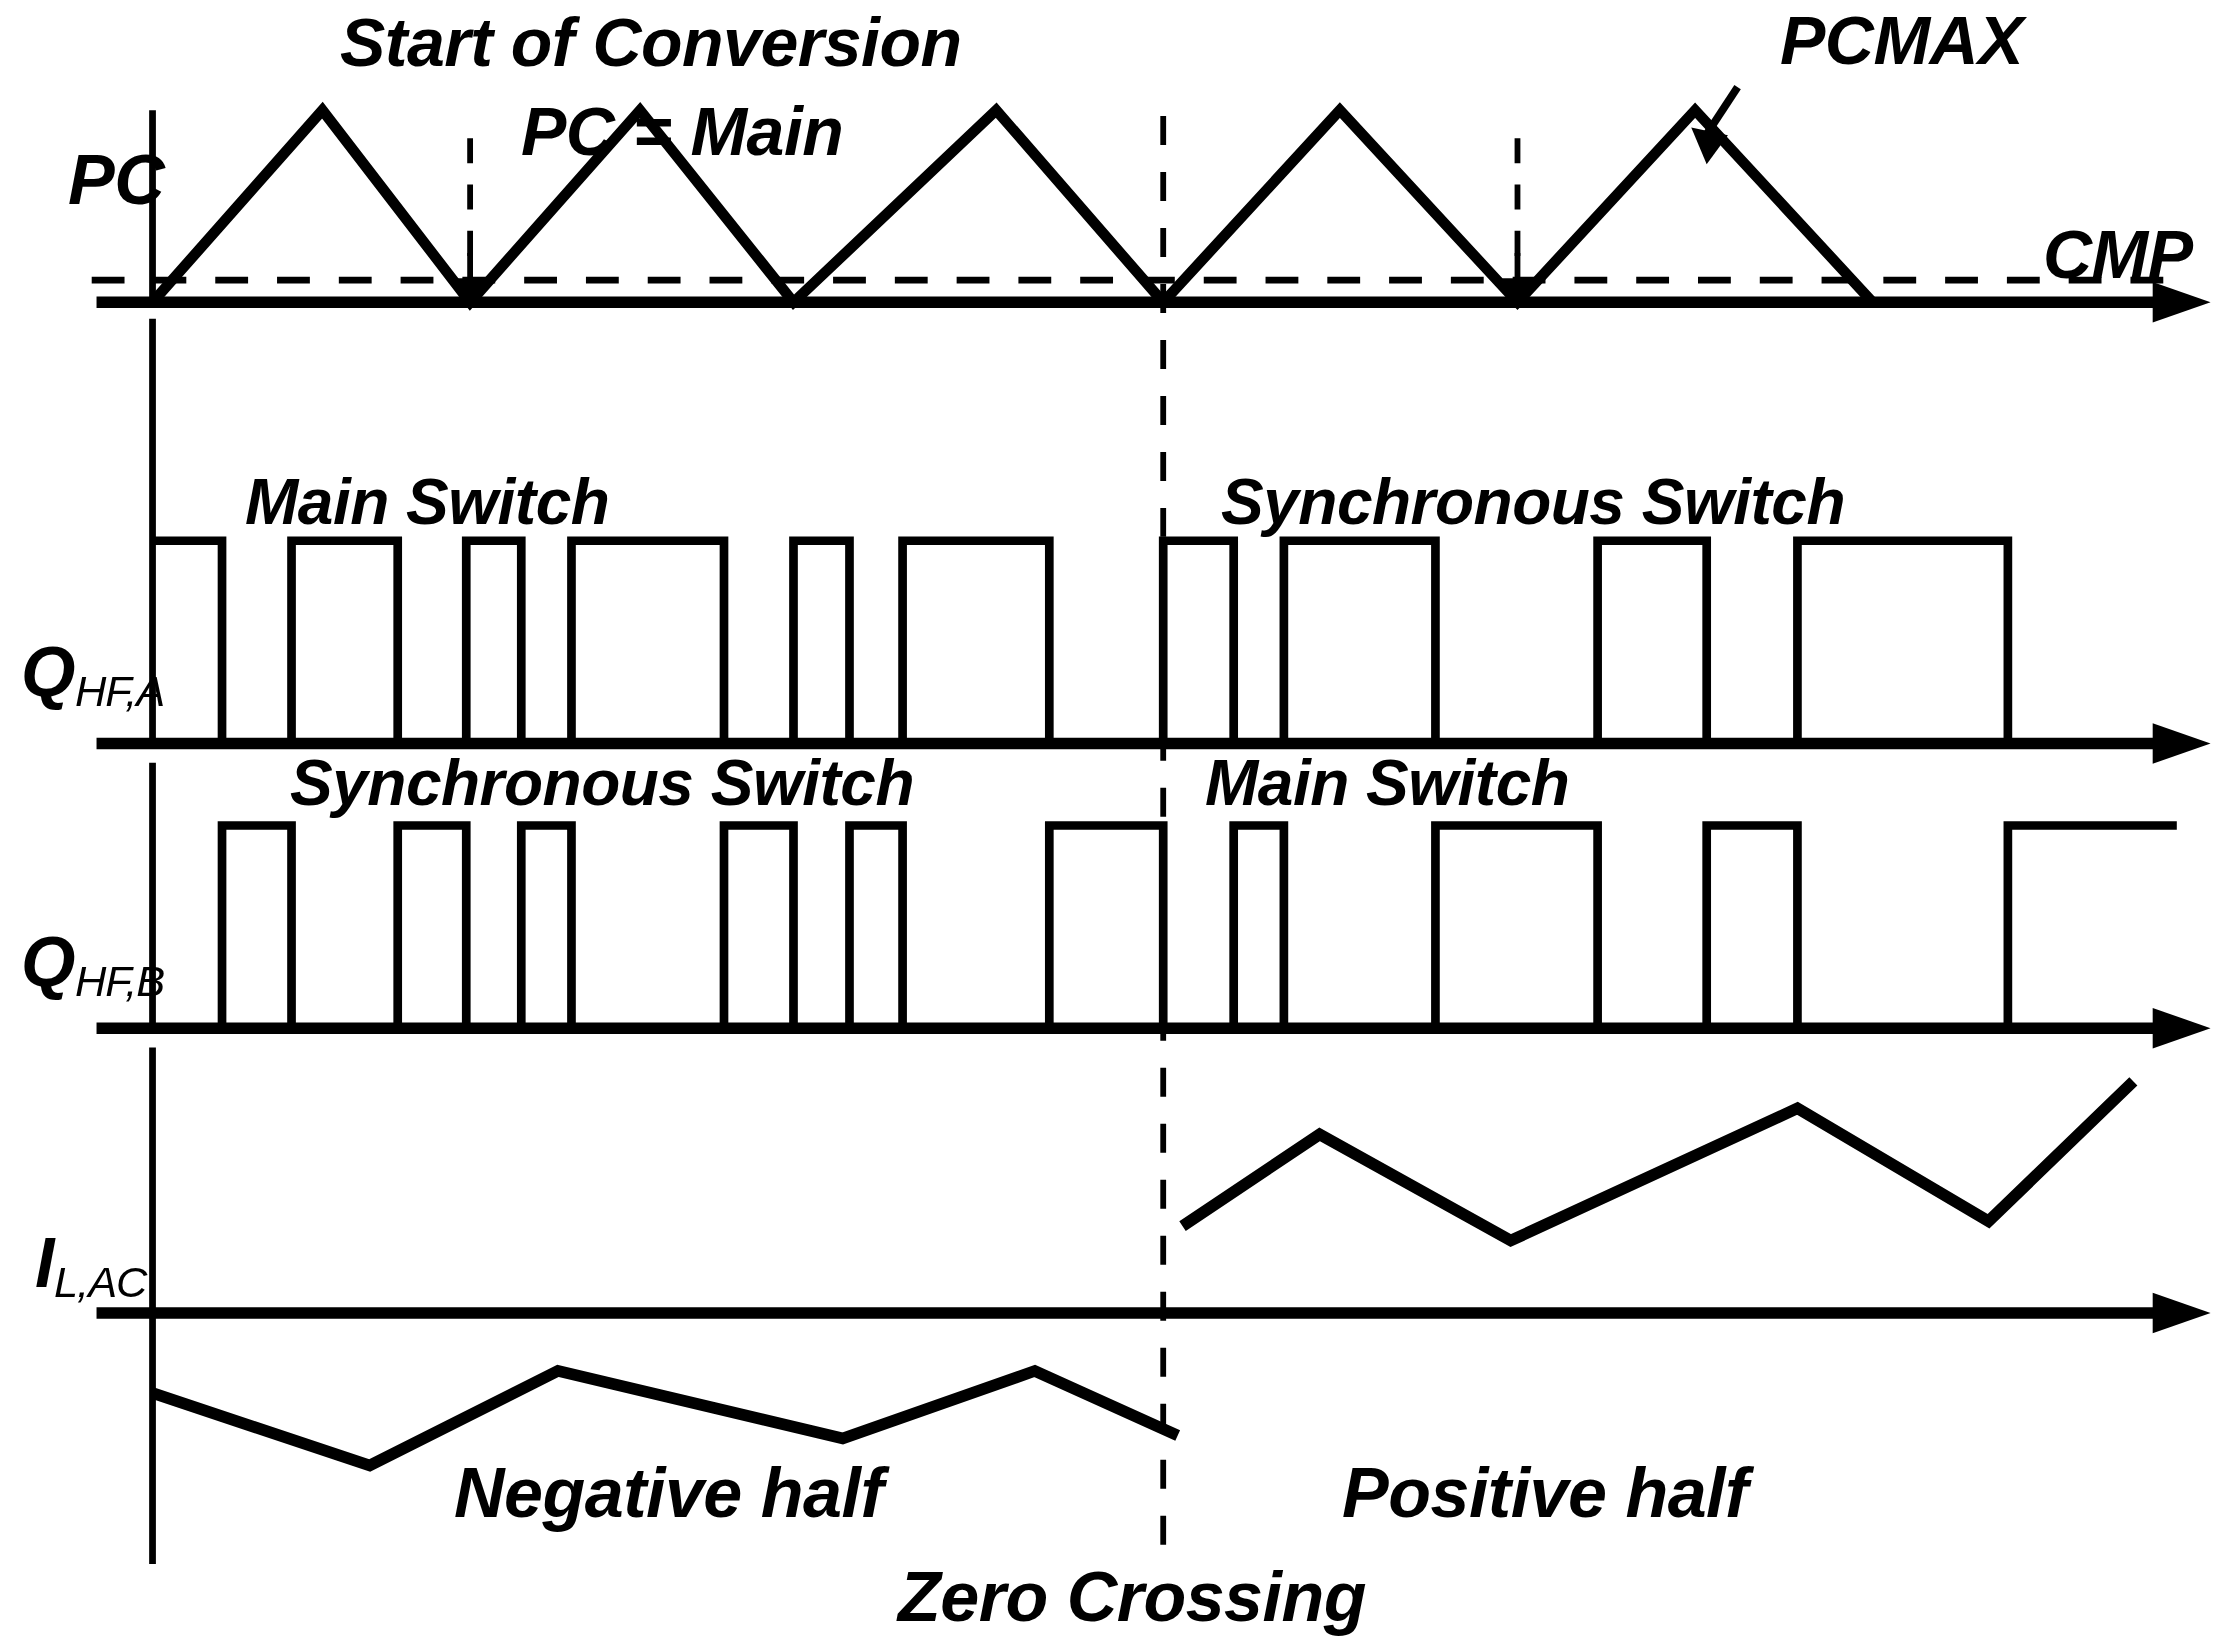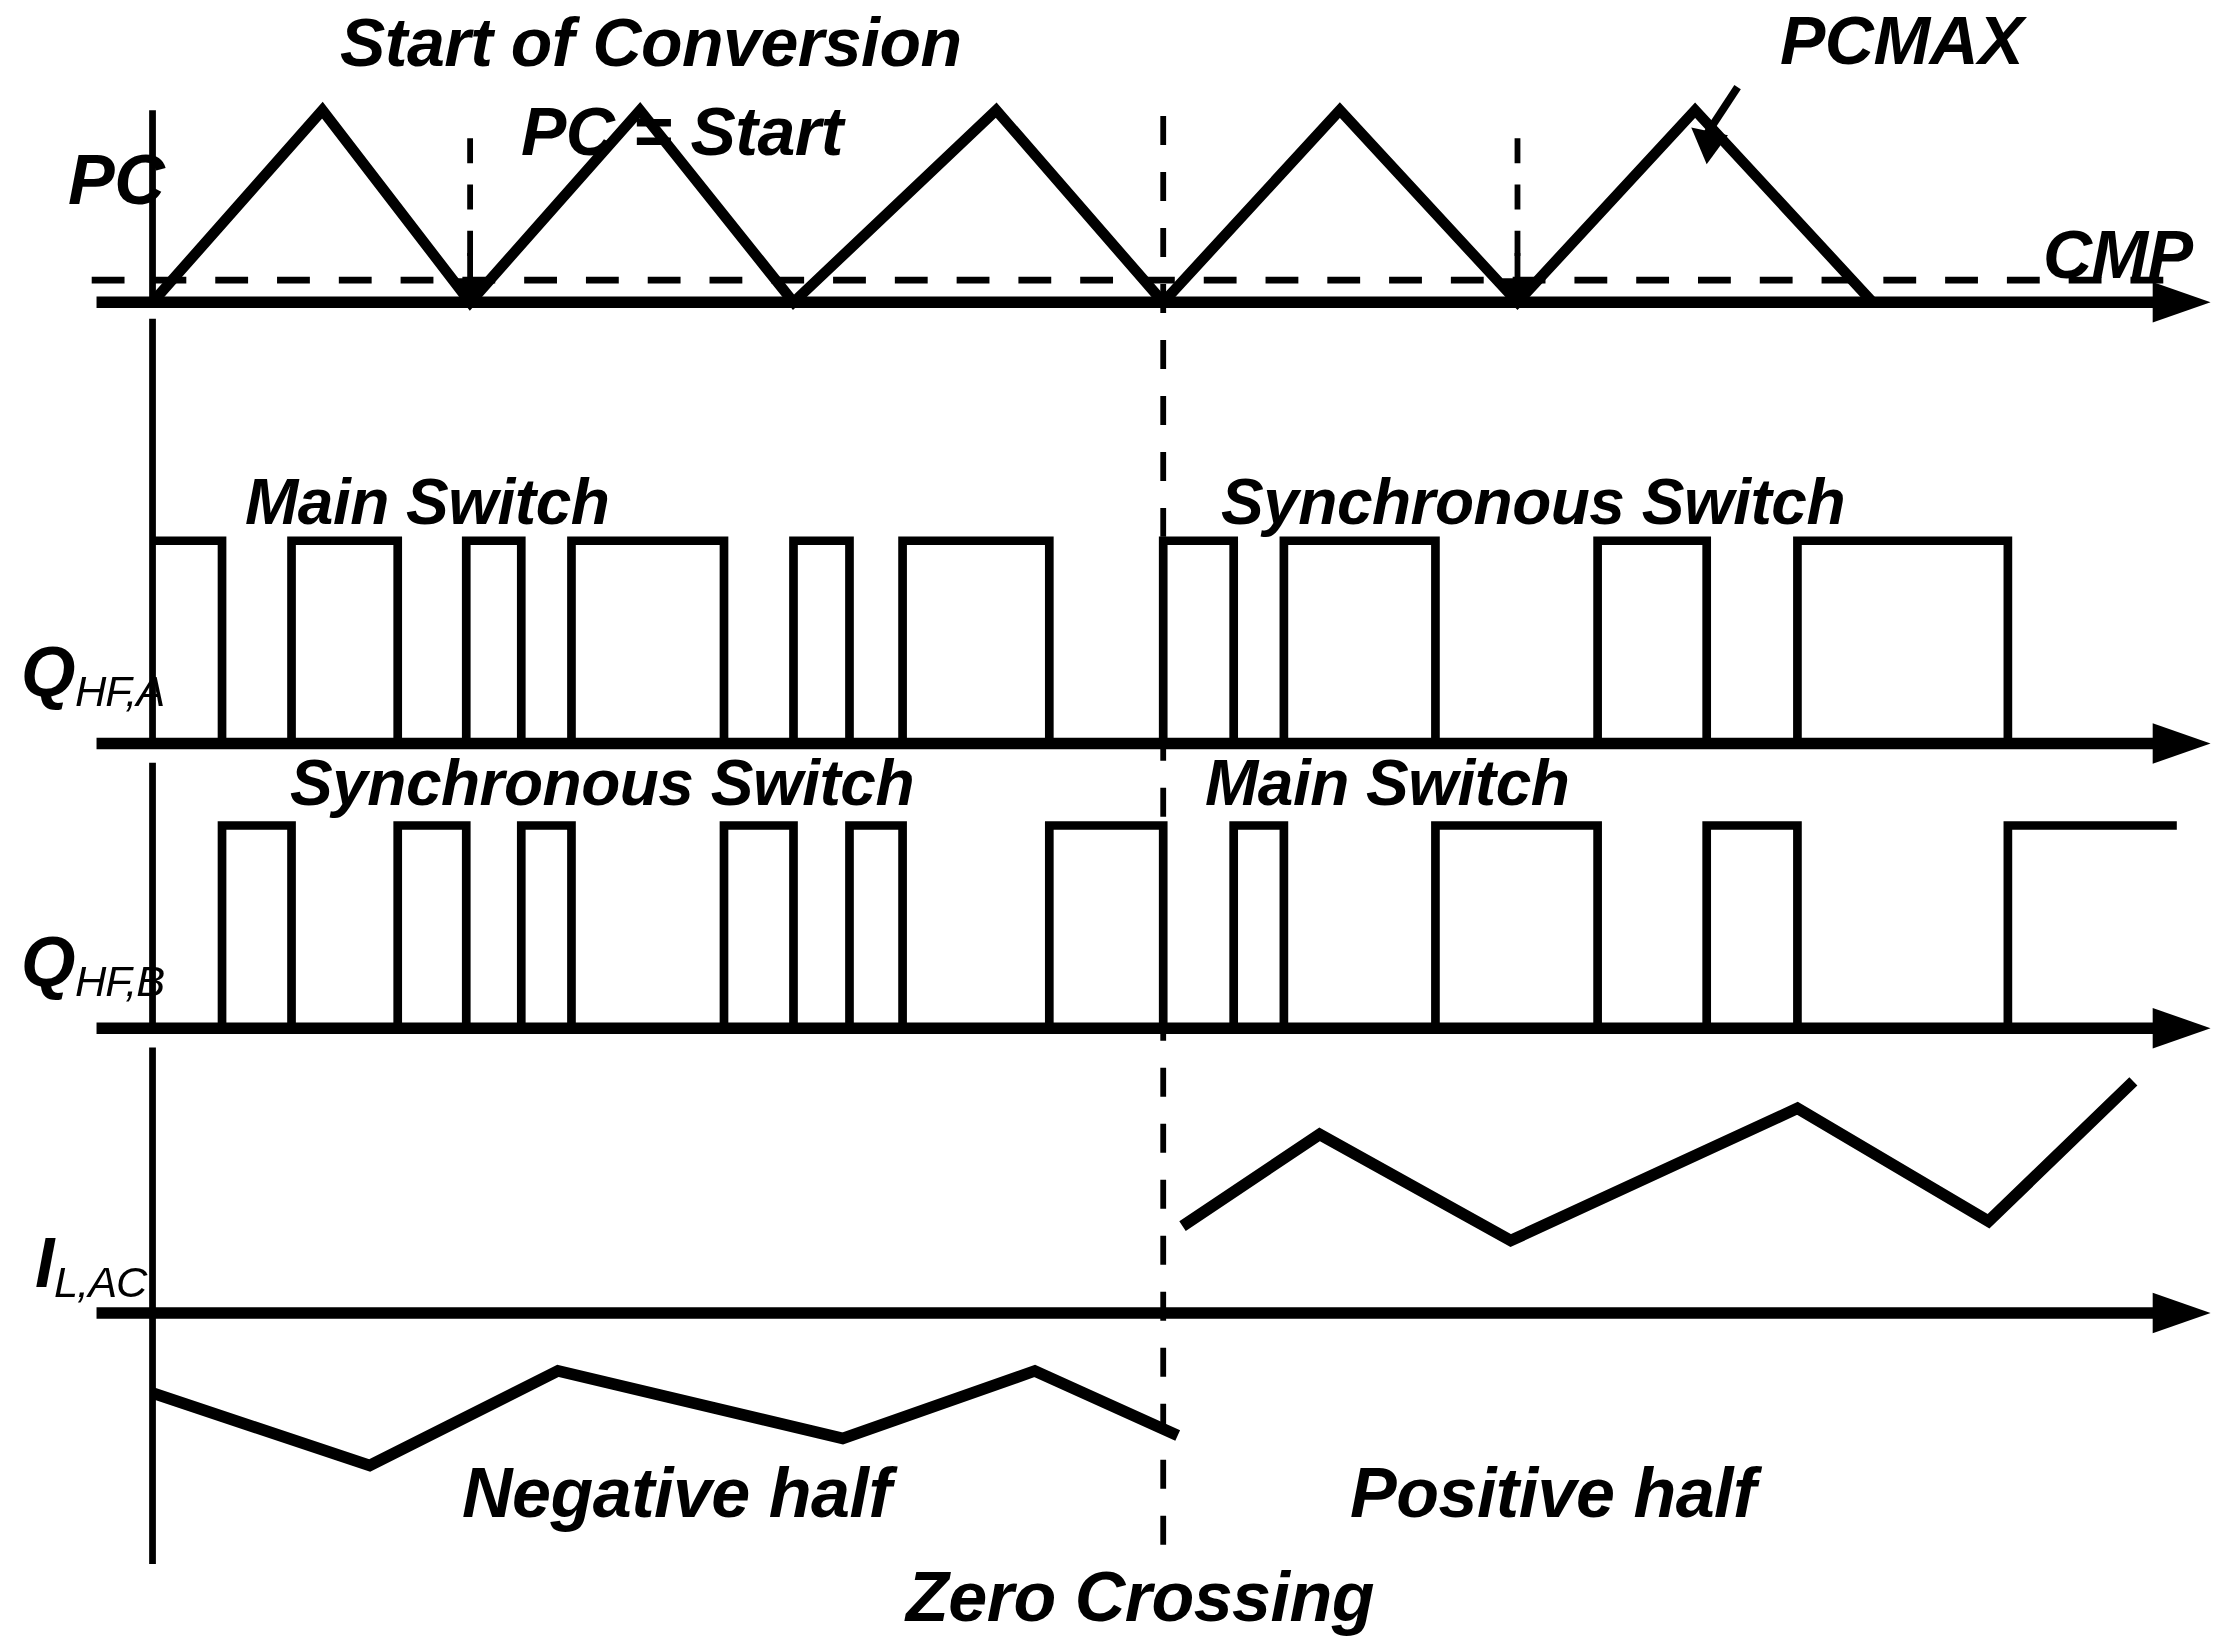--- a/index.html
+++ b/index.html
@@ -40,21 +40,21 @@
     font-style: italic;
     font-weight: normal;
     vertical-align: baseline;
     position: relative;
     top: 0.22em;
     letter-spacing: -1px;
   }
   .t-big   { font-size: 68px; }
   .t-sig   { font-size: 70px; }
   .t-small { font-size: 64px; }
-  .t-half  { font-size: 70px; margin-left: 8px; }
+  .t-half  { font-size: 70px; }
 </style>
 </head>
 <body>
 
 <div id="diagram-root">
 
   <svg id="waveform-svg" viewBox="0 0 2307 1710">
 
     <g>
 
@@ -108,21 +108,21 @@
 
       <polyline points="158,1443 383,1518 578,1420 873,1490 1072,1420 1220,1487" fill="none" stroke="#000" stroke-width="12" stroke-linejoin="miter" stroke-linecap="butt"></polyline>
     </g>
 
     <line x1="1205" y1="120" x2="1205" y2="1620" stroke="#000" stroke-width="6" stroke-dasharray="30 28"></line>
 
   </svg>
 
   <div class="lbl t-big" style="left:340px; top:7.7px;">Start of Conversion</div>
 
-  <div class="lbl t-big" style="left:521px; top:97px;">PC = Start</div>
+  <div class="lbl t-big" style="left:521px; top:97px;">PC = Main</div>
 
   <div class="lbl t-big" style="left:1780px; top:5.8px;">PCMAX</div>
 
   <div class="lbl t-big" style="left:2043px; top:220px;">CMP</div>
 
   <div class="lbl t-sig" style="left:68px; top:145px;">
     <span>PC</span>
   </div>
 
   <div class="lbl t-sig" style="left:21px; top:637px;">

